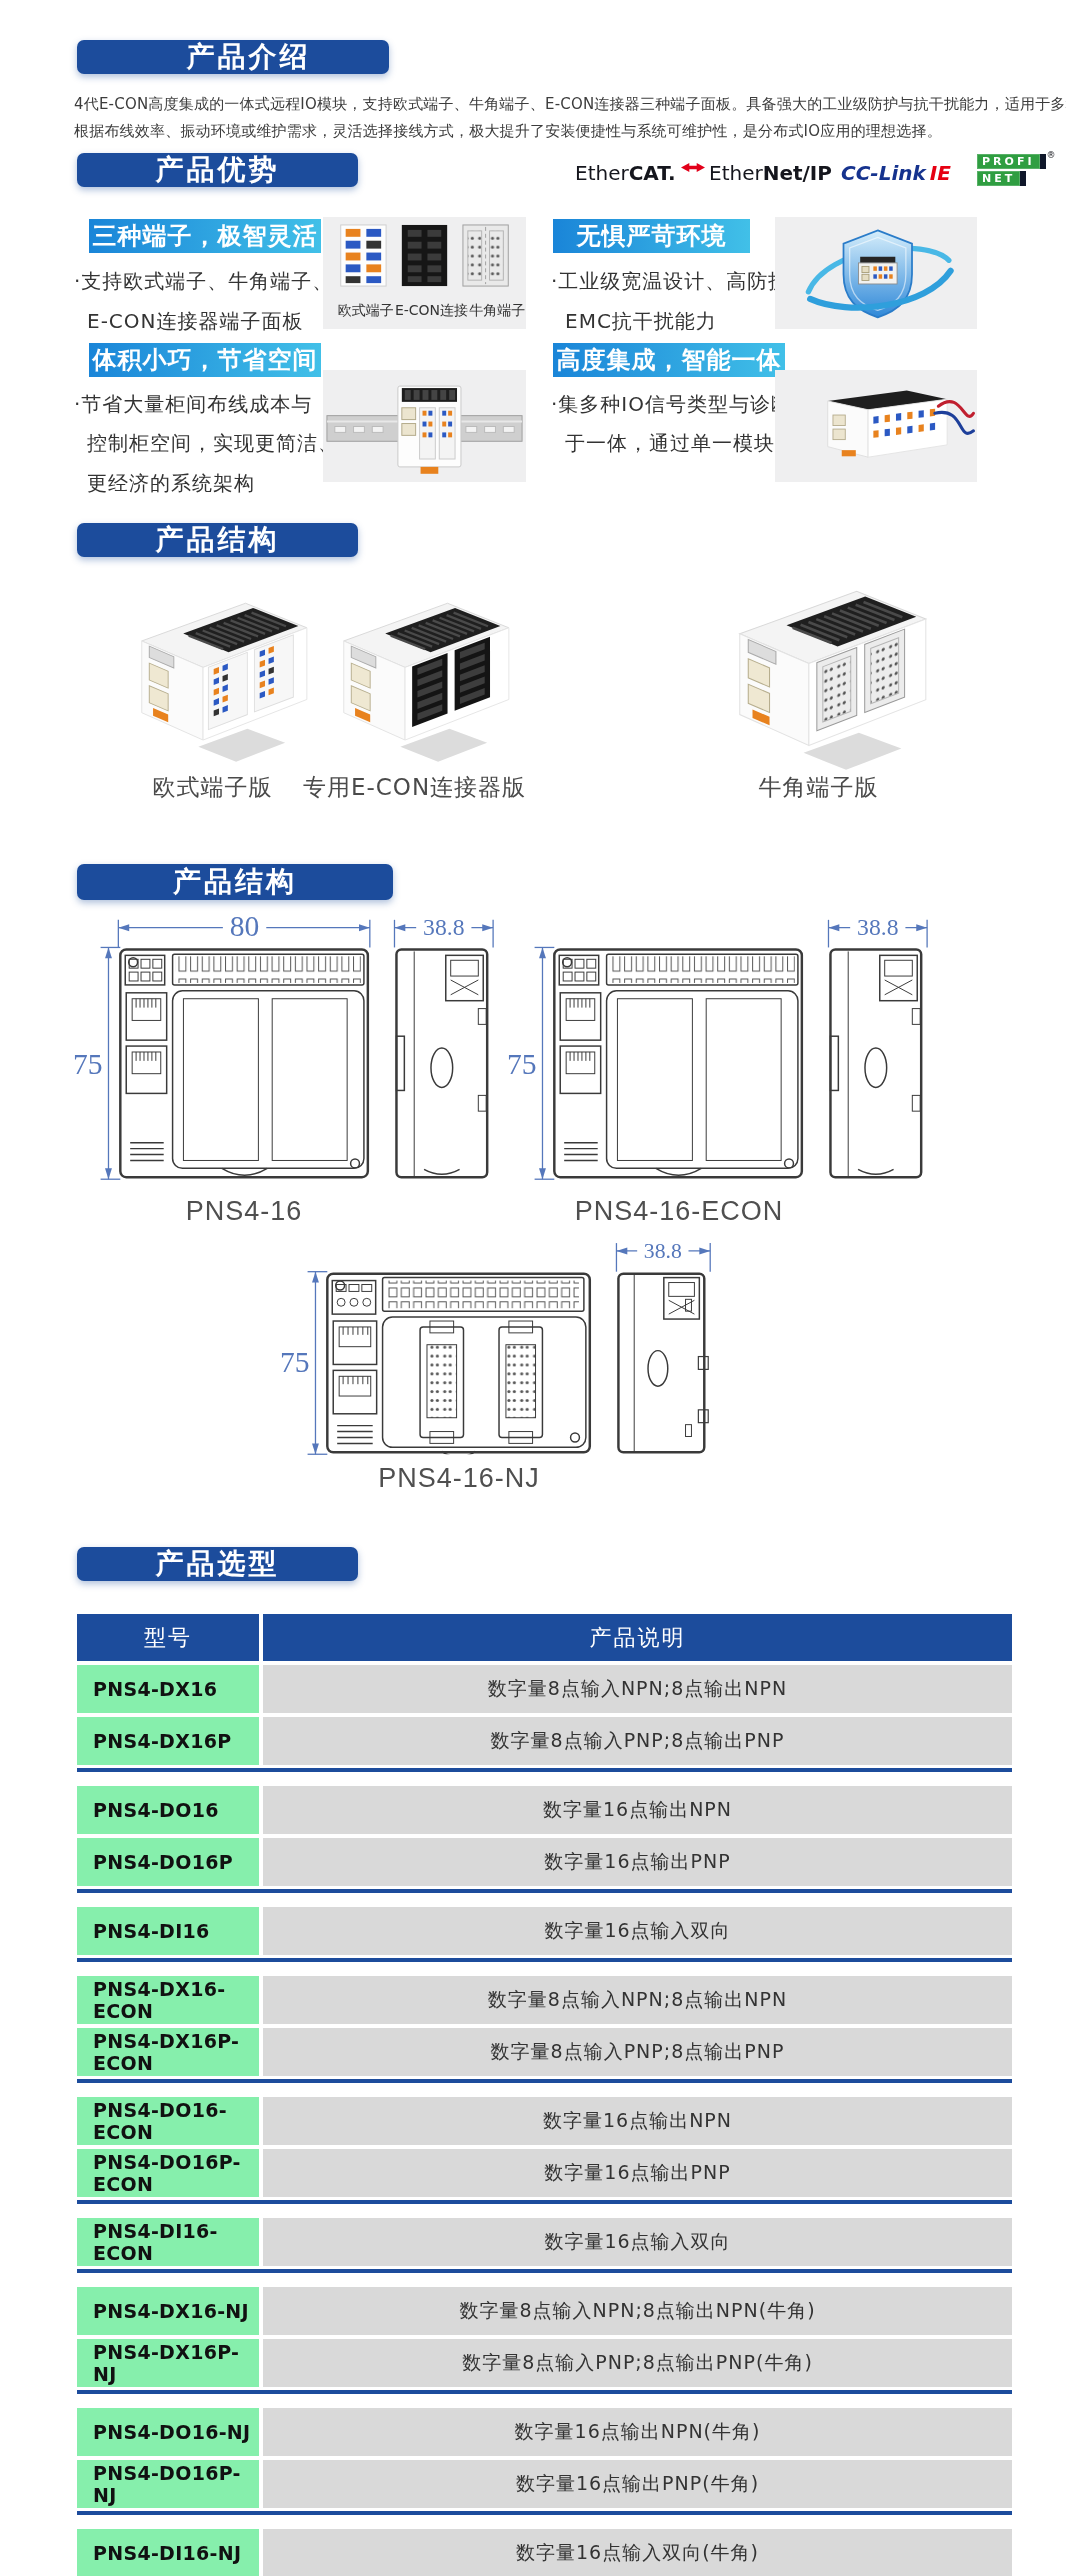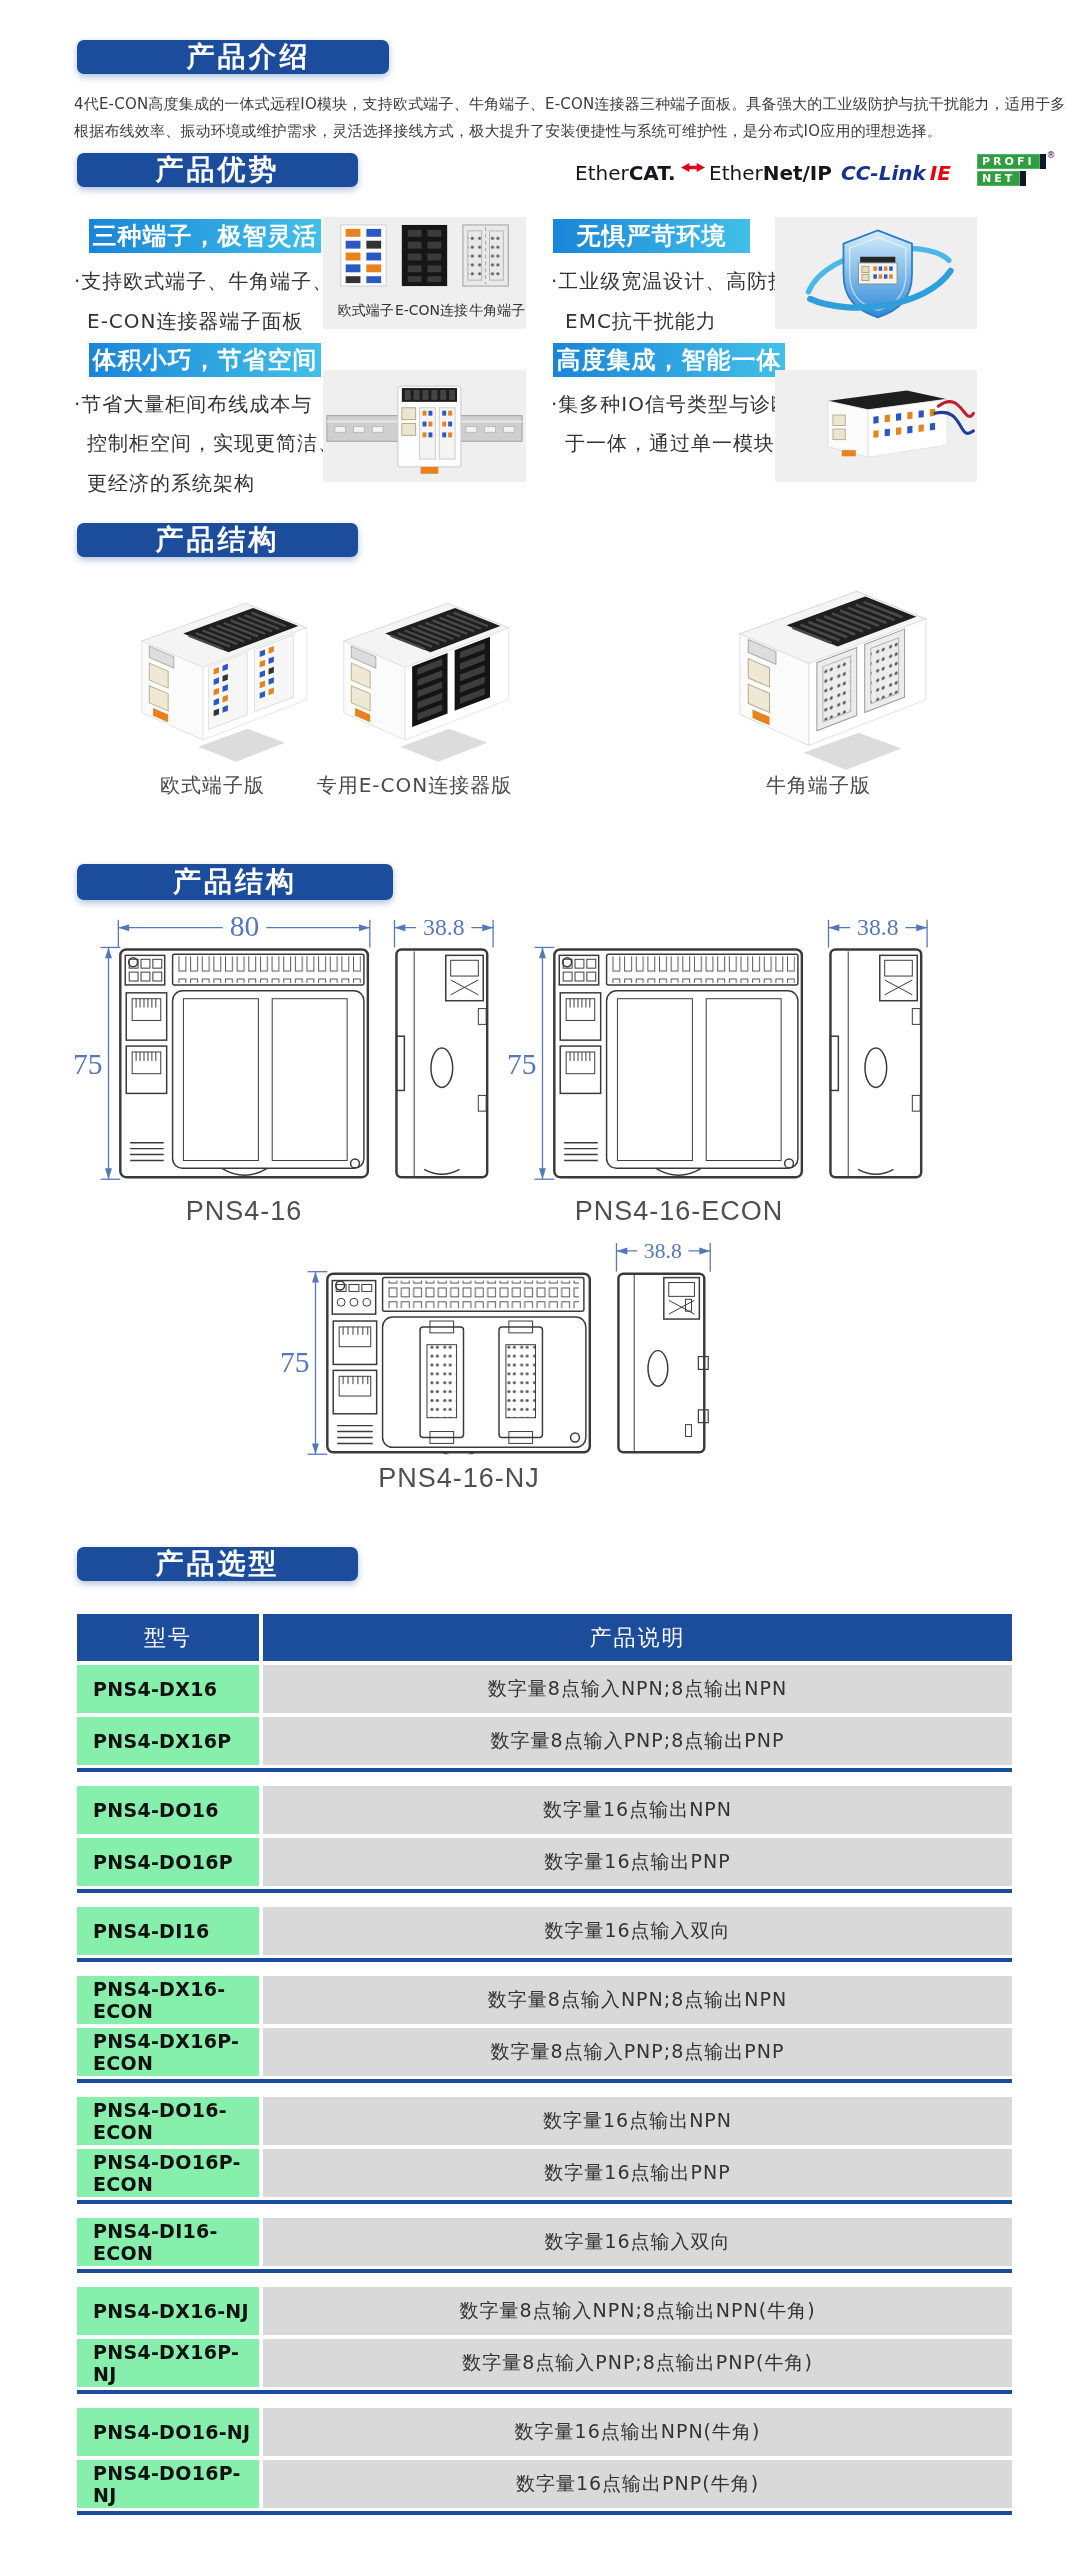--- a/index.html
+++ b/index.html
@@ -18,21 +18,21 @@
   
   .ghead{
     background:linear-gradient(90deg,#1a85d8,#41c0e8);color:#fff;font-weight:bold;
     font-size:24px;height:34px;display:flex;align-items:center;justify-content:center;
     letter-spacing:1px;
   }
   .btext{font-size:20px;color:#333;letter-spacing:1px;white-space:nowrap;}
   .introline{font-size:15px;color:#3c3c3c;white-space:nowrap;letter-spacing:0.2px;}
   .imgbox{background:#efeff0;}
   .cap{font-size:14px;color:#333;}
-  .plabel{font-size:20px;color:#4a4a4a;text-align:center;letter-spacing:1px;}
+  .plabel{font-size:23px;color:#4a4a4a;text-align:center;letter-spacing:1px;}
   .dlabel{font-family:"Liberation Sans",sans-serif;font-size:27px;color:#4f4f4f;text-align:center;letter-spacing:1px;}
   
   .logo{position:absolute;white-space:nowrap;color:#15161d;}
   .lg-pre{font-weight:500;font-size:20px;}
   .lg-bold{font-weight:700;font-size:20px;}
   .cclink{font-style:italic;font-weight:800;font-size:20px;color:#16338e;}
   .cclink .ie{color:#e60012;margin-left:4px;}
   .profinet{display:flex;flex-direction:column;gap:2px;align-items:flex-start;}
   .pf-row{background:#2f9e41;color:#fff;font-weight:bold;font-size:11px;letter-spacing:3px;padding:1px 5px;border-right:6px solid #0f172a;box-shadow:inset 0 0 0 1px #fff3;}
   .pf-reg{font-size:9px;color:#15161d;position:absolute;right:-10px;top:-4px;}
@@ -563,14 +563,18 @@
   <div class="tdiv"></div>
   <div class="trow">
     <div class="tc1">PNS4-DO16-NJ</div>
     <div class="tc2">数字量16点输出NPN(牛角)</div>
   </div>
   <div class="trow">
     <div class="tc1">PNS4-DO16P-NJ</div>
     <div class="tc2">数字量16点输出PNP(牛角)</div>
   </div>
   <div class="tdiv"></div>
+  <div class="trow">
+    <div class="tc1">PNS4-DI16-NJ</div>
+    <div class="tc2">数字量16点输入双向(牛角)</div>
+  </div>
 </div>
 
 
 </body></html>

